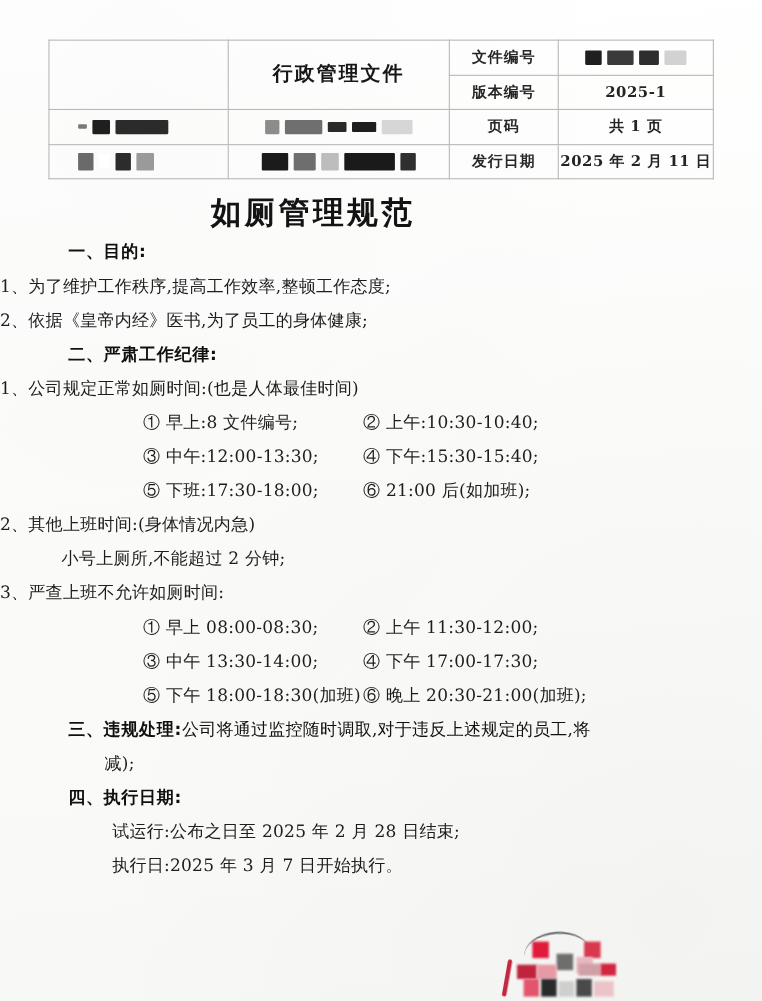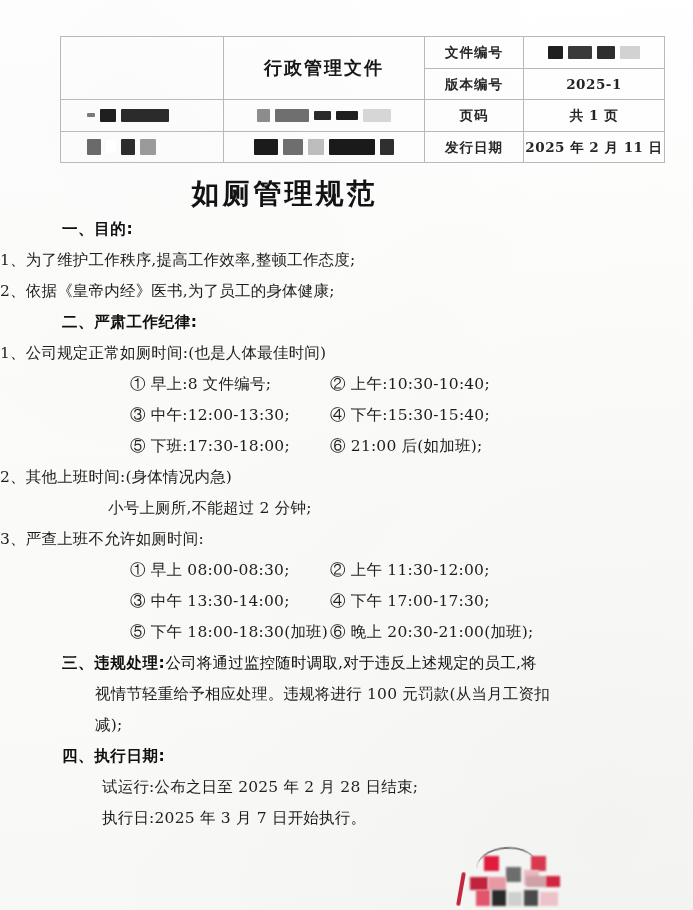--- a/index.html
+++ b/index.html
@@ -35,21 +35,21 @@
 
   .sheet {
     position: relative;
     width: 693px;
     height: 910px;
   }
 
   
   .hdr-table {
     position: absolute;
-    left: 60px;
+    left: 44px;
     top: 36px;
     width: 600px;
     height: 127px;
     border-collapse: collapse;
     table-layout: fixed;
   }
   .hdr-table td {
     border: 1px solid #b9b9b9;
     padding: 0;
     text-align: center;
@@ -144,21 +144,21 @@
     font-family: "DejaVu Serif", "Liberation Serif", serif;
     font-weight: normal;
     letter-spacing: 0.2px;
   }
   .lv1-cont {  
     padding-left: 95px;
   }
   .lv2 {   
   }
   .lv2-cont {
-    padding-left: 108px;
+    padding-left: 56px;
   }
   .lv3 {   
     padding-left: 130px;
   }
   .lv3 .col2 {
     display: inline-block;
     min-width: 200px;
   }
   .date-line {
     padding-left: 102px;
@@ -305,21 +305,20 @@
     <div class="line lv2">2、其他上班时间:(身体情况内急)</div>
     <div class="line lv2-cont">小号上厕所,不能超过 2 分钟;</div>
     <div class="line lv2">3、严查上班不允许如厕时间:</div>
 
     <div class="line lv3"><span class="col2">① 早上 08:00-08:30;</span><span>② 上午 11:30-12:00;</span></div>
     <div class="line lv3"><span class="col2">③ 中午 13:30-14:00;</span><span>④ 下午 17:00-17:30;</span></div>
     <div class="line lv3"><span class="col2">⑤ 下午 18:00-18:30(加班)</span><span>⑥ 晚上 20:30-21:00(加班);</span></div>
 
 
     <div class="line lv1"><span>三、违规处理:</span><span class="tail">公司将通过监控随时调取,对于违反上述规定的员工,将</span></div>
-    <div class="line lv1-cont">视情节轻重给予相应处理。违规将进行 100 元罚款(从当月工资扣</div>
     <div class="line lv1-cont">减);</div>
 
     <div class="line lv1">四、执行日期:</div>
     <div class="line date-line">试运行:公布之日至 2025 年 2 月 28 日结束;</div>
     <div class="line date-line">执行日:2025 年 3 月 7 日开始执行。</div>
   </div>
 
   <div class="watermark">
     <div class="wm-arc"></div>
     <div class="wm-stroke"></div>

